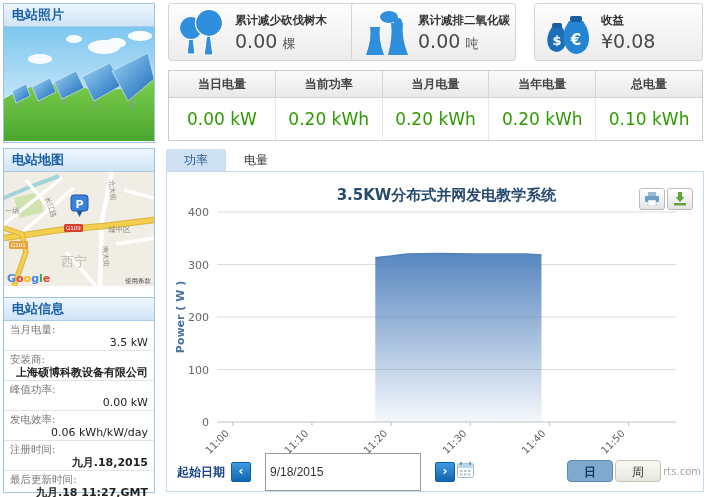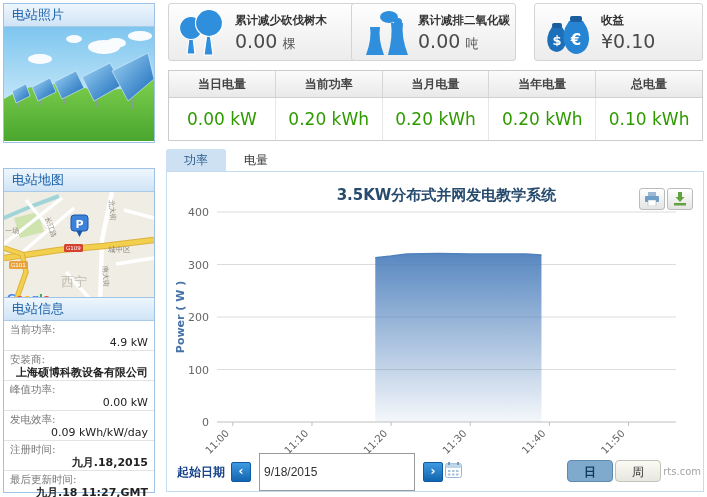--- a/index.html
+++ b/index.html
@@ -1,24 +1,24 @@
 <!DOCTYPE html>
 <html><head>
 <meta charset="utf-8">
 <style>
   html,body{margin:0;padding:0;background:#fff;}
   body{font-family:"DejaVu Sans","Liberation Sans",sans-serif;}
   #app{position:relative;width:707px;height:497px;background:#fff;overflow:hidden;}
 
   
   .panel{position:absolute;left:3px;width:152px;border:1px solid #9ec3e6;background:#fff;box-sizing:border-box;}
-  .panel-header{height:22px;line-height:22px;padding-left:8px;font-weight:normal;font-size:13px;color:#1a5fa8;
+  .panel-header{height:22px;line-height:22px;padding-left:8px;font-weight:bold;font-size:13px;color:#1a5fa8;
     background:linear-gradient(#eef6fd,#cfe4f6);border-bottom:1px solid #a9cbe8;}
   #photo-panel{top:3px;height:140px;}
-  #map-panel{top:168px;height:168px;}
+  #map-panel{top:148px;height:168px;}
   #info-panel{top:297px;height:196px;}
   .panel-body{position:relative;}
   .info-row{padding:2px 6px 1px 6px;border-bottom:1px solid #e3e3e3;}
   .info-row:last-child{border-bottom:none;}
   .info-label{display:block;font-size:10.5px;color:#7a7a7a;line-height:13px;}
   .info-value{display:block;text-align:right;font-size:11px;color:#222;line-height:13px;}
   .info-row:nth-child(2) .info-value,.info-row:nth-child(5) .info-value,.info-row:nth-child(6) .info-value{font-weight:bold;}
 
   
   .card{position:absolute;top:3px;height:58px;background:linear-gradient(#fefefe,#ececec);
@@ -53,21 +53,21 @@
   .export-btn{position:absolute;top:16px;width:24px;height:20px;border:1px solid #bbb;border-radius:3px;
     background:linear-gradient(#fff,#e4e4e4);display:flex;align-items:center;justify-content:center;cursor:pointer;}
   #print-btn{right:38px;}
   #download-btn{right:10px;}
 
   
   #chart-footer{position:absolute;left:10px;top:288px;height:24px;display:flex;align-items:center;}
   #date-label{font-size:12px;font-weight:bold;color:#15428b;margin-right:6px;}
   .arrow-btn{width:18px;height:18px;border:1px solid #0d5ba5;border-radius:2px;color:#fff;font-weight:bold;font-size:12px;
     line-height:16px;text-align:center;background:linear-gradient(#3f9ae0,#1265b0);cursor:pointer;}
-  #date-input{width:146px;height:16px;border:1px solid #999;margin:0 8px;font-size:12px;padding:10px 4px;color:#333;}
+  #date-input{width:146px;height:16px;border:1px solid #999;margin:0 14px;font-size:12px;padding:10px 4px;color:#333;}
   #calendar-btn{margin-left:2px;cursor:pointer;}
   #view-toggle{position:absolute;top:288px;left:400px;display:flex;z-index:2;}
   .toggle-btn{width:46px;height:22px;line-height:22px;text-align:center;font-size:12px;border-radius:4px;cursor:pointer;box-sizing:border-box;}
   #day-btn{background:#7fa9cd;border:1px solid #5d89ad;color:#12395e;font-weight:bold;}
   #week-btn{background:linear-gradient(#fbfbf5,#e7e7df);border:1px solid #c2c2ba;color:#333;margin-left:2px;}
   #watermark{position:absolute;top:294px;right:2px;font-size:10px;color:#a5a5a5;z-index:1;}
 </style>
 </head>
 <body>
 
@@ -158,34 +158,34 @@
         <text x="3" y="110" font-size="11" font-weight="bold"><tspan fill="#4285F4">G</tspan><tspan fill="#EA4335">o</tspan><tspan fill="#FBBC05">o</tspan><tspan fill="#4285F4">g</tspan><tspan fill="#34A853">l</tspan><tspan fill="#EA4335">e</tspan></text>
         <text x="147" y="111" font-size="6.5" fill="#444" text-anchor="end">使用条款</text>
       </svg>
     </div>
   </div>
 
   <div class="panel" id="info-panel">
     <div class="panel-header">电站信息</div>
     <div class="panel-body">
       <div class="info-row">
-        <span class="info-label">当前功率:</span>
-        <span class="info-value">4.9 kW</span>
+        <span class="info-label">当月电量:</span>
+        <span class="info-value">3.5 kW</span>
       </div>
       <div class="info-row">
         <span class="info-label">安装商:</span>
         <span class="info-value">上海硕博科教设备有限公司</span>
       </div>
       <div class="info-row">
         <span class="info-label">峰值功率:</span>
         <span class="info-value">0.00 kW</span>
       </div>
       <div class="info-row">
         <span class="info-label">发电效率:</span>
-        <span class="info-value">0.09 kWh/kW/day</span>
+        <span class="info-value">0.06 kWh/kW/day</span>
       </div>
       <div class="info-row">
         <span class="info-label">注册时间:</span>
         <span class="info-value">九月.18,2015</span>
       </div>
       <div class="info-row">
         <span class="info-label">最后更新时间:</span>
         <span class="info-value">九月.18 11:27,GMT +8,2015</span>
       </div>
     </div>
@@ -229,21 +229,21 @@
         <path d="M11,18 L21,18 L24,23 Q28,33 22,40 Q16,46 9,40 Q4,33 8,23 Z" fill="#1d6fba"></path>
         <rect x="11" y="14" width="10" height="5" rx="2" fill="#1a5e9e"></rect>
         <path d="M28,12 L42,12 L46,19 Q51,32 44,41 Q35,49 27,41 Q20,32 24,19 Z" fill="#2585d2"></path>
         <rect x="29" y="7" width="12" height="6" rx="2" fill="#1a5e9e"></rect>
         <text x="16" y="36" font-size="13" font-weight="bold" fill="#fff" text-anchor="middle">$</text>
         <text x="35" y="36" font-size="15" font-weight="bold" fill="#fff" text-anchor="middle">€</text>
       </g>
     </svg>
     <div class="card-text">
       <span class="card-label">收益</span>
-      <span class="card-value">¥0.10</span>
+      <span class="card-value">¥0.08</span>
       <span class="card-unit"></span>
     </div>
   </div>
 
   <div id="stats">
     <div class="stats-row stats-head">
       <div class="stats-cell">当日电量</div>
       <div class="stats-cell">当前功率</div>
       <div class="stats-cell">当月电量</div>
       <div class="stats-cell">当年电量</div>

